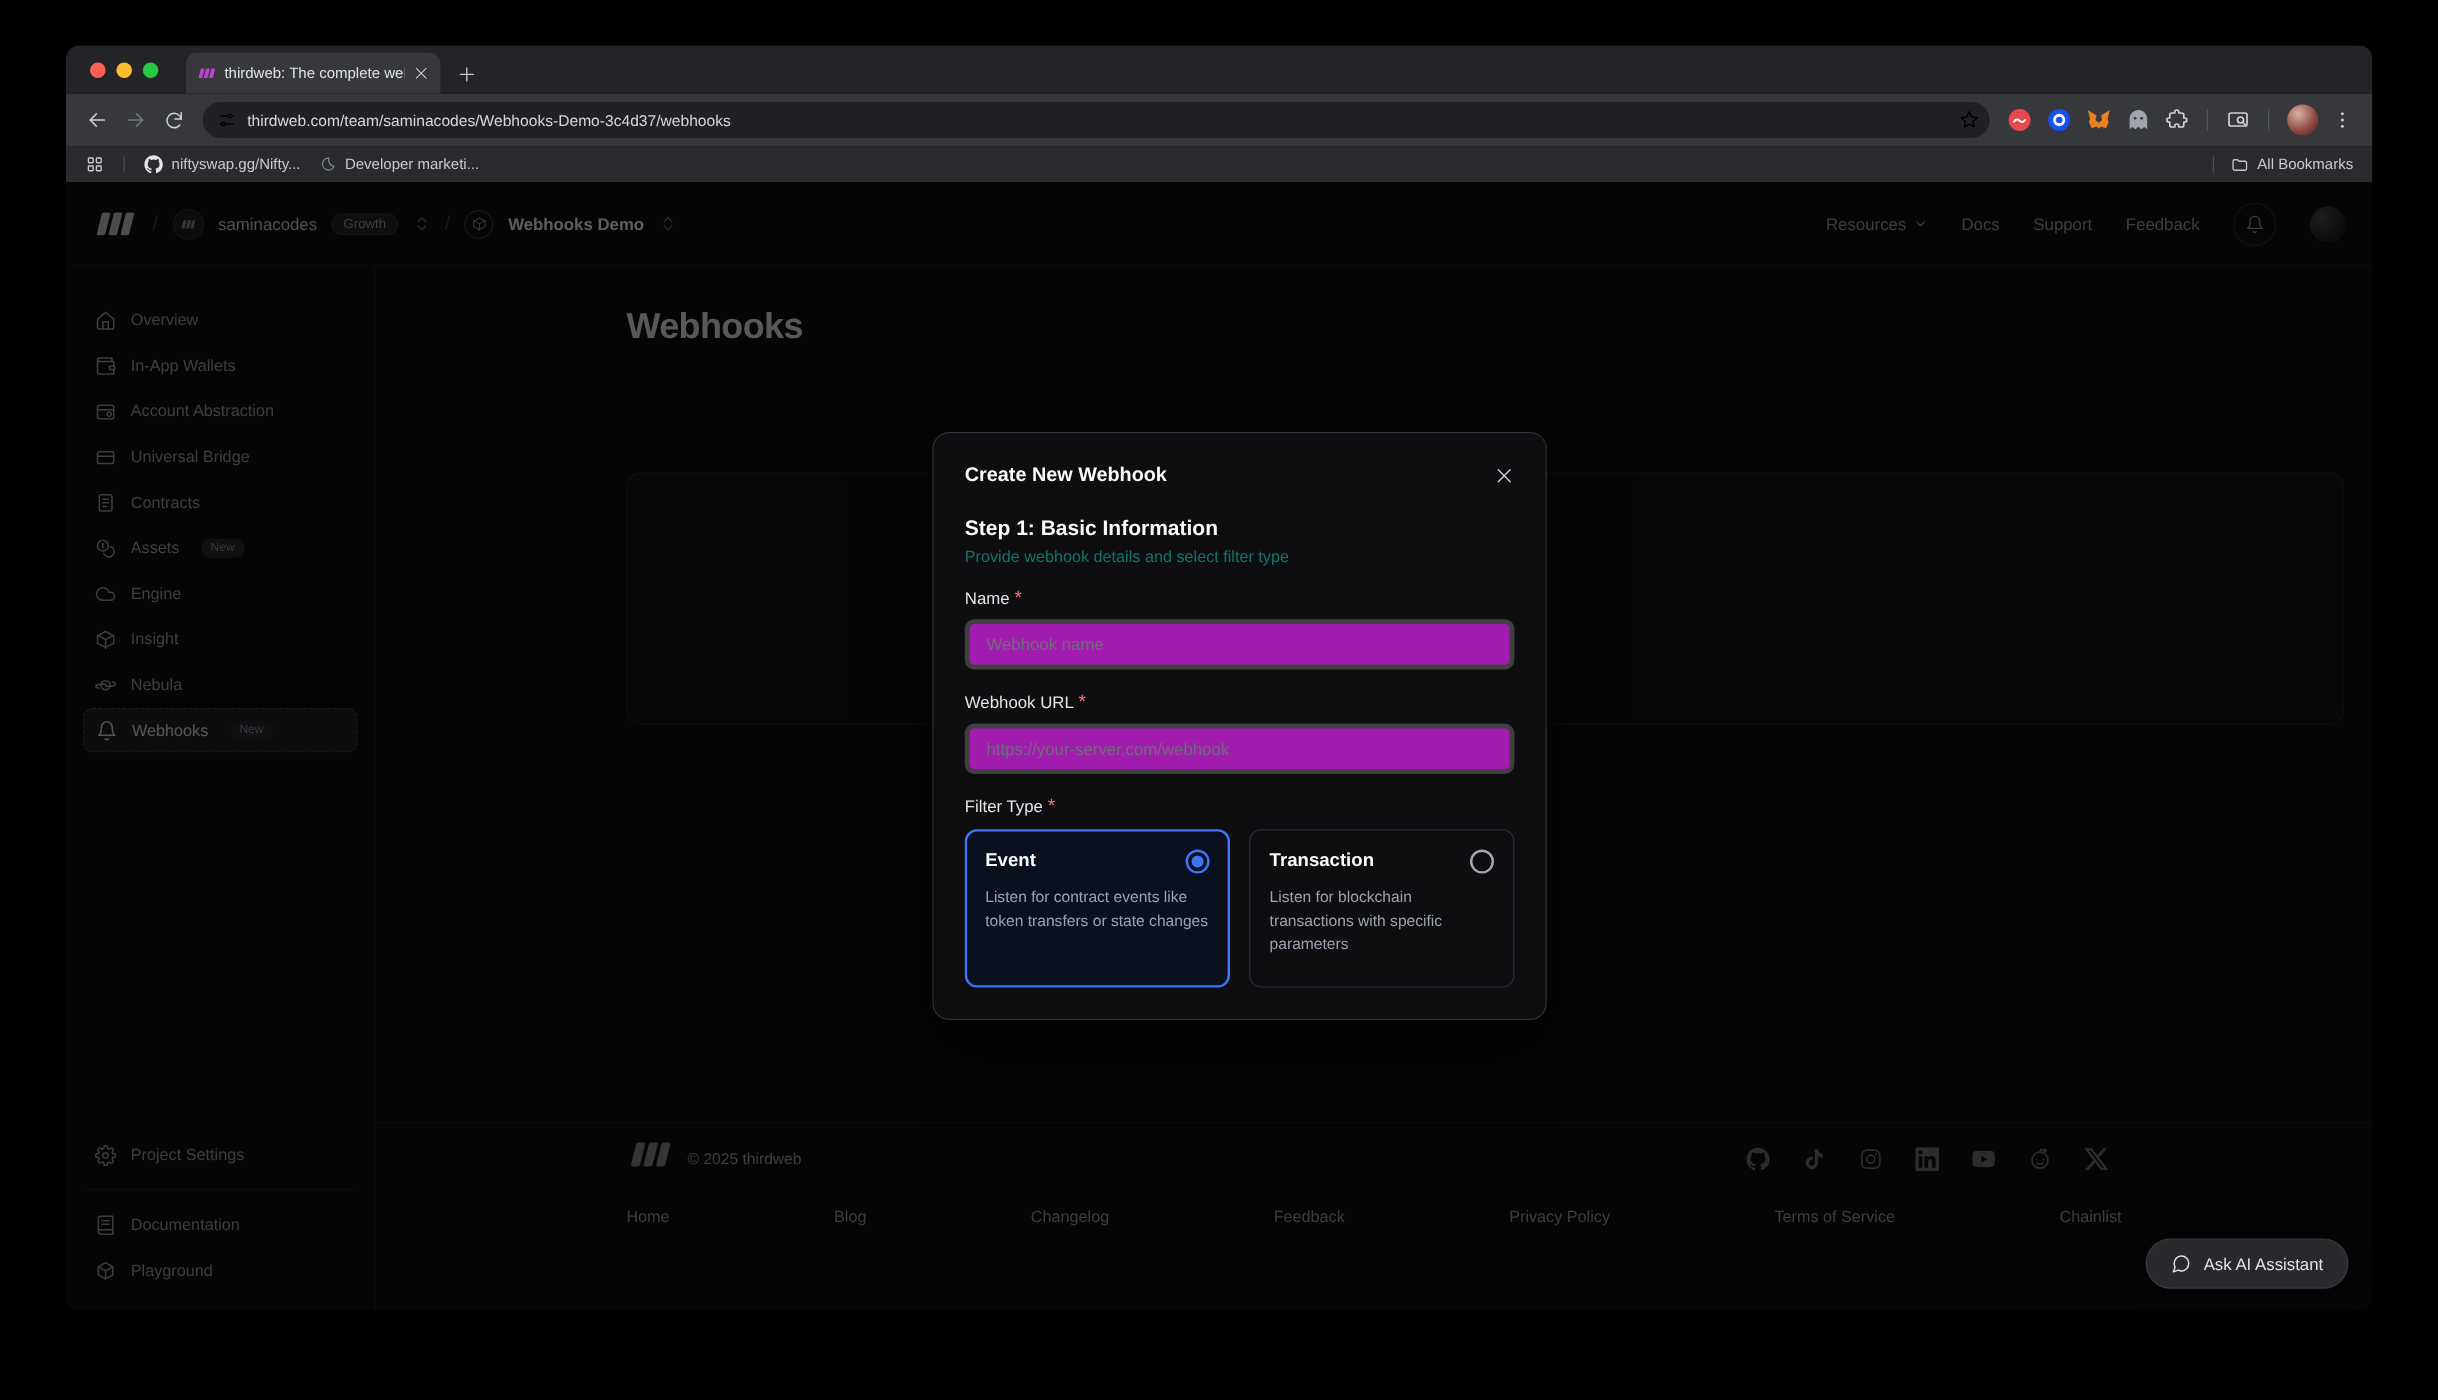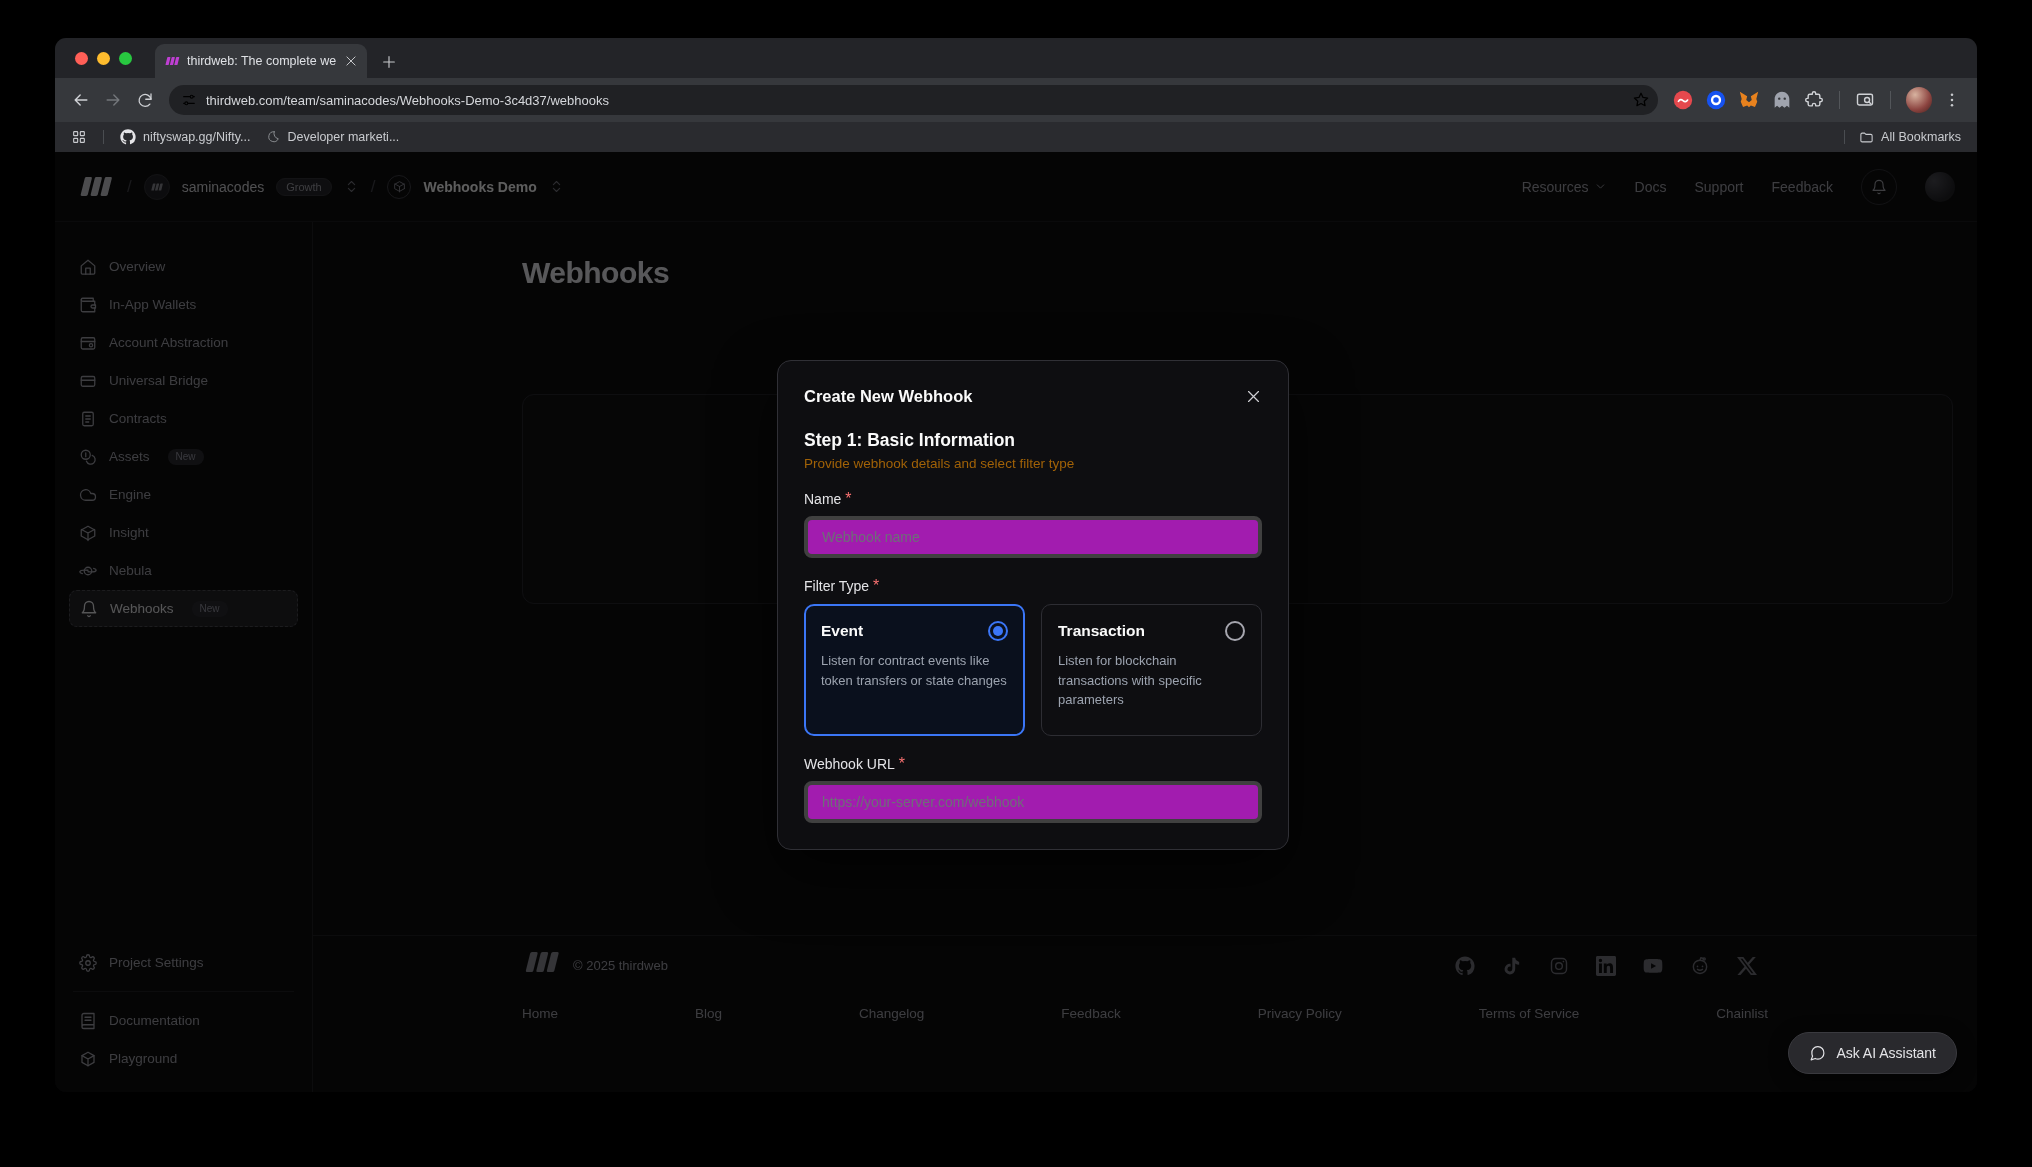--- a/index.html
+++ b/index.html
@@ -102,21 +102,21 @@
     box-shadow:0 4px 18px rgba(0,0,0,.55); }
 
   
   .modal { position:absolute; left:722px; top:208px; width:512px; z-index:70;
     background:#0e0e11; border:1px solid #303036; border-radius:14px; padding:26px;
     box-shadow:0 24px 60px rgba(0,0,0,.65); color:#fafafa; }
   .m-head { display:flex; align-items:center; justify-content:space-between; }
   .m-title { font-size:16.5px; font-weight:600; }
   .m-close { color:#cfcfd4; display:flex; }
   .m-step { margin-top:24px; font-size:17.5px; font-weight:600; }
-  .m-sub { margin-top:5px; font-size:13.5px; color:#a16207; }
+  .m-sub { margin-top:5px; font-size:13.5px; color:#0f766e; }
   .m-field { margin-top:19px; }
   .m-label { font-size:14px; font-weight:500; color:#e4e4e7; }
   .req { color:#f87171; margin-left:4px; }
   .m-input { margin-top:8px; width:100%; height:42px; background:#a21caf;
     border:4px solid #404040; border-radius:8px; padding:0 14px; font-size:14px;
     color:#e4e4e7; outline:none; font-family:Liberation Sans, sans-serif; }
   .m-input::placeholder { color:#6e6e78; }
   .m-cards { margin-top:9px; display:flex; gap:16px; }
   .m-card { flex:1; border-radius:10px; padding:16px; border:1px solid #2d2d33; height:132px; }
   .m-card.selected { border:2px solid #3b76f6; background:#0a101d; padding:15px; }
@@ -506,20 +506,25 @@
       </div>
       <div class="m-step">Step 1: Basic Information</div>
       <div class="m-sub">Provide webhook details and select filter type</div>
 
       <div class="m-field">
         <span class="m-label">Name</span><span class="req">*</span>
         <input class="m-input" placeholder="Webhook name" style="">
       </div>
 
       <div class="m-field">
+        <span class="m-label">Webhook URL</span><span class="req">*</span>
+        <input class="m-input" placeholder="https://your-server.com/webhook" style="">
+      </div>
+
+      <div class="m-field">
         <span class="m-label">Filter Type</span><span class="req">*</span>
         <div class="m-cards">
           <div class="m-card selected">
             <div class="mc-head">
               <span class="mc-title">Event</span>
               <span class="radio on">
                   <span class="dot"></span>
                 </span>
             </div>
             <div class="mc-desc">Listen for contract events like token transfers or state changes</div>
@@ -527,21 +532,16 @@
           <div class="m-card">
             <div class="mc-head">
               <span class="mc-title">Transaction</span>
               <span class="radio off"></span>
             </div>
             <div class="mc-desc">Listen for blockchain transactions with specific parameters</div>
           </div>
         </div>
       </div>
 
-      <div class="m-field">
-        <span class="m-label">Webhook URL</span><span class="req">*</span>
-        <input class="m-input" placeholder="https://your-server.com/webhook" style="">
-      </div>
-
     </div>
 
   </div>
 </div>
 
 </body></html>

